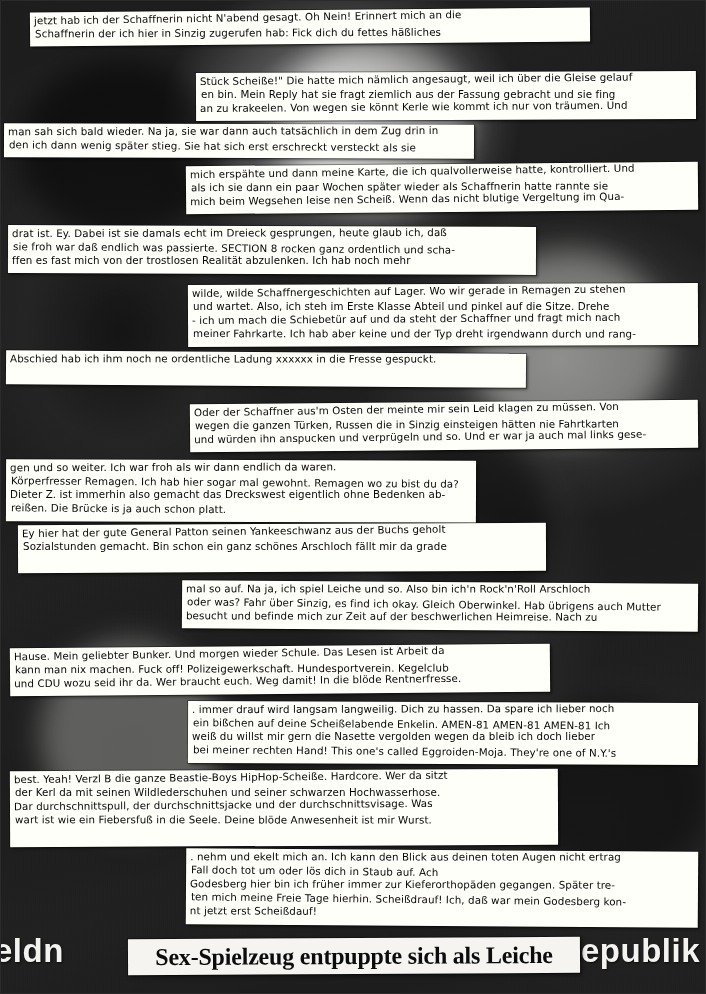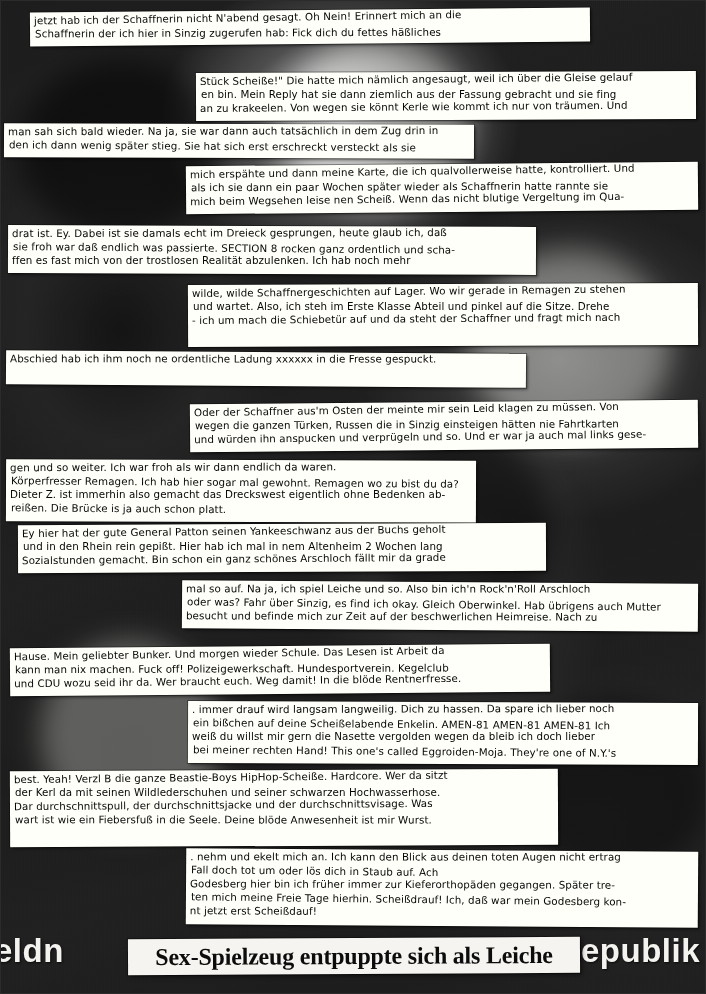--- a/index.html
+++ b/index.html
@@ -148,21 +148,21 @@
   <div class="bg-blob light" style="left:40px;top:640px;width:180px;height:190px;background:rgba(250,248,243,0.3);"></div>
   <div class="bg-blob" style="left:520px;top:700px;width:190px;height:180px;background:rgba(18,18,18,0.45);"></div>
 
   <div class="strip tilt-a" style="left:30px;top:10px;width:560px;height:34px;">
     <span class="ln">jetzt hab ich der Schaffnerin nicht N'abend gesagt. Oh Nein! Erinnert mich an die</span>
     <span class="ln">Schaffnerin der ich hier in Sinzig zugerufen hab: Fick dich du fettes häßliches</span>
   </div>
 
   <div class="strip tilt-c" style="left:196px;top:72px;width:500px;height:48px;">
     <span class="ln">Stück Scheiße!" Die hatte mich nämlich angesaugt, weil ich über die Gleise gelauf</span>
-    <span class="ln">en bin. Mein Reply hat sie dann ziemlich aus der Fassung gebracht und sie fing</span>
+    <span class="ln">en bin. Mein Reply hat sie fragt ziemlich aus der Fassung gebracht und sie fing</span>
     <span class="ln">an zu krakeelen. Von wegen sie könnt Kerle wie kommt ich nur von träumen. Und</span>
   </div>
 
   <div class="strip tilt-d" style="left:4px;top:124px;width:470px;height:34px;">
     <span class="ln">man sah sich bald wieder. Na ja, sie war dann auch tatsächlich in dem Zug drin in</span>
     <span class="ln">den ich dann wenig später stieg. Sie hat sich erst erschreckt versteckt als sie</span>
   </div>
 
   <div class="strip tilt-a" style="left:186px;top:164px;width:512px;height:48px;">
     <span class="ln">mich erspähte und dann meine Karte, die ich qualvollerweise hatte, kontrolliert. Und</span>
@@ -173,20 +173,21 @@
   <div class="strip tilt-d" style="left:8px;top:226px;width:528px;height:48px;">
     <span class="ln">drat ist. Ey. Dabei ist sie damals echt im Dreieck gesprungen, heute glaub ich, daß</span>
     <span class="ln">sie froh war daß endlich was passierte. SECTION 8 rocken ganz ordentlich und scha-</span>
     <span class="ln">ffen es fast mich von der trostlosen Realität abzulenken. Ich hab noch mehr</span>
   </div>
 
   <div class="strip tilt-c" style="left:188px;top:284px;width:510px;height:62px;">
     <span class="ln">wilde, wilde Schaffnergeschichten auf Lager. Wo wir gerade in Remagen zu stehen</span>
     <span class="ln">und wartet. Also, ich steh im Erste Klasse Abteil und pinkel auf die Sitze. Drehe</span>
     <span class="ln">- ich um mach die Schiebetür auf und da steht der Schaffner und fragt mich nach</span>
+    <span class="ln">meiner Fahrkarte. Ich hab aber keine und der Typ dreht irgendwann durch und rang-</span>
   </div>
 
   <div class="strip tilt-b" style="left:6px;top:352px;width:520px;height:34px;">
     <span class="ln">Abschied hab ich ihm noch ne ordentliche Ladung xxxxxx in die Fresse gespuckt.</span>
   </div>
 
   <div class="strip tilt-a" style="left:190px;top:402px;width:508px;height:48px;">
     <span class="ln">Oder der Schaffner aus'm Osten der meinte mir sein Leid klagen zu müssen. Von</span>
     <span class="ln">wegen die ganzen Türken, Russen die in Sinzig einsteigen hätten nie Fahrtkarten</span>
     <span class="ln">und würden ihn anspucken und verprügeln und so. Und er war ja auch mal links gese-</span>
@@ -194,21 +195,20 @@
 
   <div class="strip tilt-d" style="left:6px;top:460px;width:470px;height:62px;">
     <span class="ln">gen und so weiter. Ich war froh als wir dann endlich da waren.</span>
     <span class="ln">Körperfresser Remagen. Ich hab hier sogar mal gewohnt. Remagen wo zu bist du da?</span>
     <span class="ln">Dieter Z. ist immerhin also gemacht das Dreckswest eigentlich ohne Bedenken ab-</span>
     <span class="ln">reißen. Die Brücke is ja auch schon platt.</span>
   </div>
 
   <div class="strip tilt-c" style="left:18px;top:524px;width:528px;height:48px;">
     <span class="ln">Ey hier hat der gute General Patton seinen Yankeeschwanz aus der Buchs geholt</span>
-    <span class="ln">und in den Rhein rein gepißt. Hier hab ich mal in nem Altenheim 2 Wochen lang</span>
     <span class="ln">Sozialstunden gemacht. Bin schon ein ganz schönes Arschloch fällt mir da grade</span>
   </div>
 
   <div class="strip tilt-b" style="left:182px;top:582px;width:516px;height:48px;">
     <span class="ln">mal so auf. Na ja, ich spiel Leiche und so. Also bin ich'n Rock'n'Roll Arschloch</span>
     <span class="ln">oder was? Fahr über Sinzig, es find ich okay. Gleich Oberwinkel. Hab übrigens auch Mutter</span>
     <span class="ln">besucht und befinde mich zur Zeit auf der beschwerlichen Heimreise. Nach zu</span>
   </div>
 
   <div class="strip tilt-a" style="left:10px;top:646px;width:540px;height:48px;">

